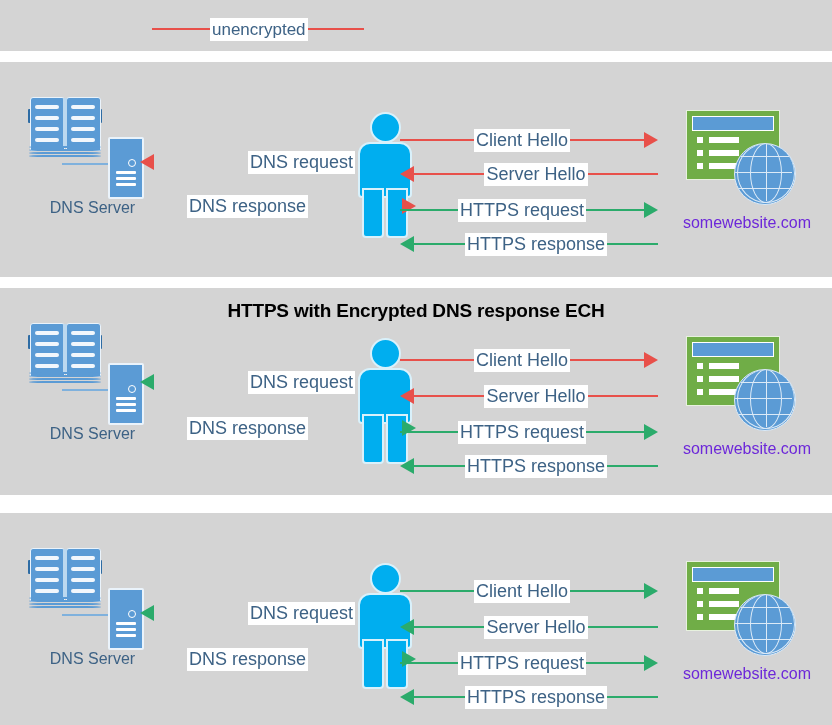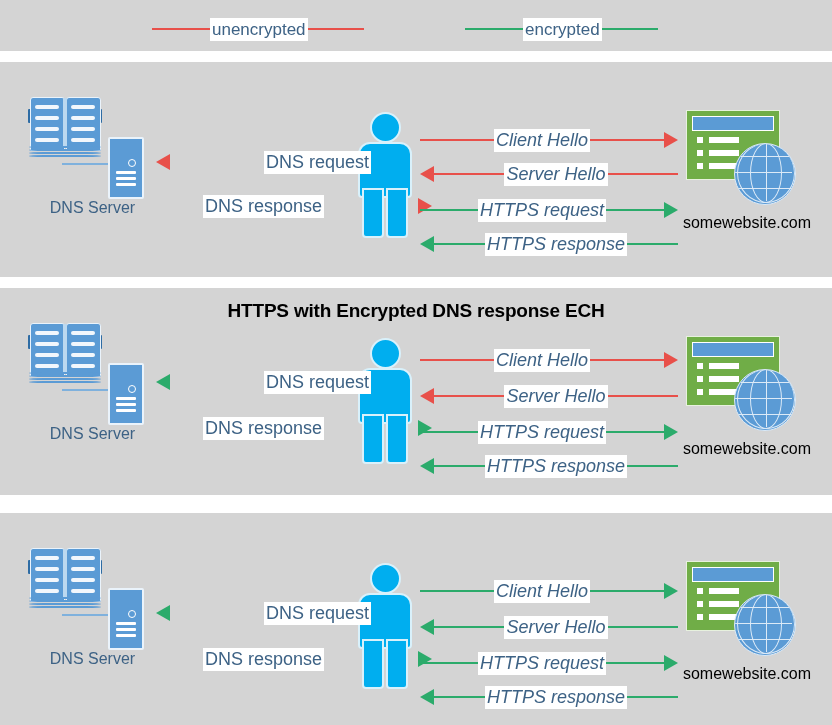--- a/index.html
+++ b/index.html
@@ -302,21 +302,21 @@
     height: 1.4px;
     background: #dceaf7;
   }
   .site-caption {
     position: absolute;
     left: -8px;
     top: 104px;
     width: 166px;
     text-align: center;
     font-size: 16px;
-    color: #000000;
+    color: #6d28d9;
     white-space: nowrap;
   }
 
   
   .flow {
     position: absolute;
     height: 24px;
     display: flex;
     align-items: center;
   }
@@ -338,39 +338,34 @@
     width: 0;
     height: 0;
     flex: 0 0 auto;
     border-top: 8px solid transparent;
     border-bottom: 8px solid transparent;
   }
   .arrow.right { border-left: 14px solid currentColor; }
   .arrow.left  { border-right: 14px solid currentColor; }
 
   
-  .flow.left-block  { left: 156px; width: 222px; gap: 47px; }
-  
-  .flow.right-block { left: 420px; width: 258px; font-style: italic; }
+  .flow.left-block  { left: 140px; width: 222px; gap: 47px; }
+  
+  .flow.right-block { left: 400px; width: 258px; }
 </style>
 </head>
 <body>
 
 <div class="page">
 
   <div class="legend-band">
     <div class="legend-item" id="legend-unencrypted">
       <span class="legend-line" style="background: rgb(232, 80, 74);"></span>
       <span class="legend-label">unencrypted</span>
       <span class="legend-line short" style="background: rgb(232, 80, 74);"></span>
-    </div>
-    <div class="legend-item" id="legend-encrypted">
-      <span class="legend-line" style="background: rgb(43, 171, 107);"></span>
-      <span class="legend-label">encrypted</span>
-      <span class="legend-line short" style="background: rgb(43, 171, 107);"></span>
     </div>
   </div>
 
   <div class="panel" id="panel-0">
       <div class="dns-group">
     <div class="book">
       <div class="book-tab l"></div>
       <div class="book-tab r"></div>
       <div class="book-half left">
             <span class="book-line" style="top:7px"></span>

